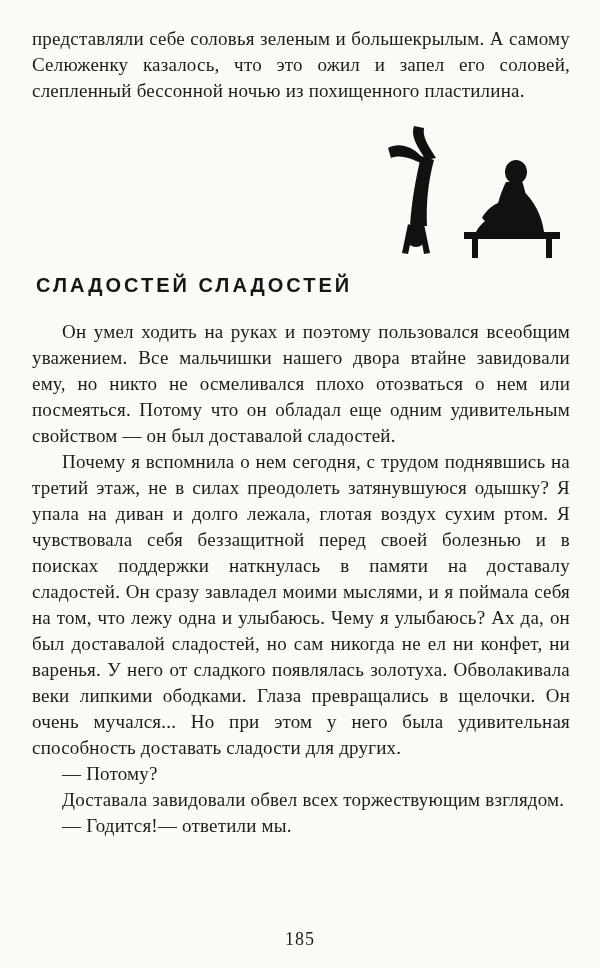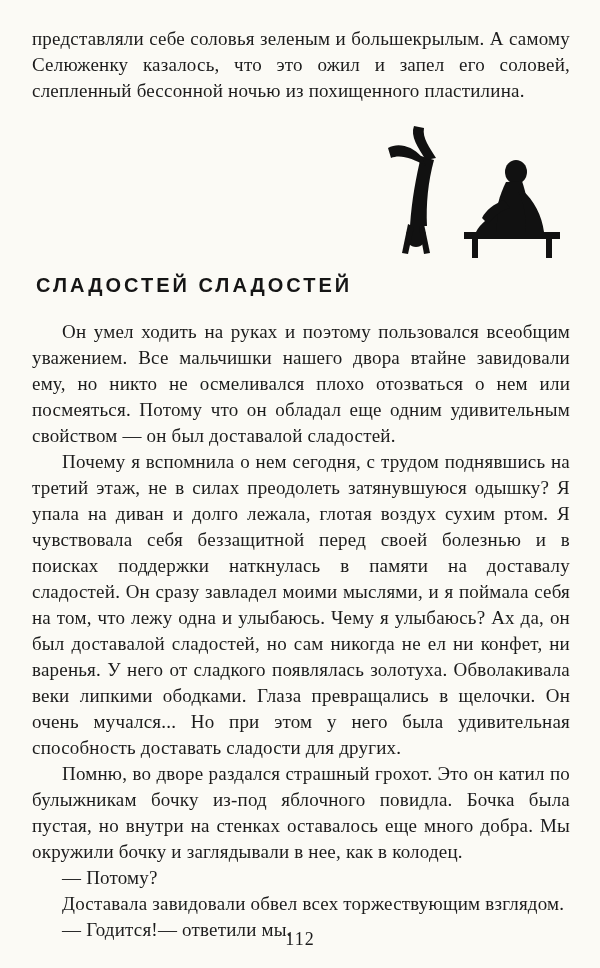--- a/index.html
+++ b/index.html
@@ -83,21 +83,20 @@
         <path d="M140,80 C130,84 122,90 118,98 L124,104 C130,96 138,90 146,88 Z"></path>
       </g>
     </svg>
   </div>
 
   <h1 class="heading">СЛАДОСТЕЙ СЛАДОСТЕЙ</h1>
 
   <div class="text-block bodytext">
     <p class="para">Он умел ходить на руках и поэтому пользовался всеобщим уважением. Все мальчишки нашего двора втайне завидовали ему, но никто не осмеливался плохо отозваться о нем или посмеяться. Потому что он обладал еще одним удивительным свойством — он был доставалой сладостей.</p>
     <p class="para">Почему я вспомнила о нем сегодня, с трудом поднявшись на третий этаж, не в силах преодолеть затянувшуюся одышку? Я упала на диван и долго лежала, глотая воздух сухим ртом. Я чувствовала себя беззащитной перед своей болезнью и в поисках поддержки наткнулась в памяти на доставалу сладостей. Он сразу завладел моими мыслями, и я поймала себя на том, что лежу одна и улыбаюсь. Чему я улыбаюсь? Ах да, он был доставалой сладостей, но сам никогда не ел ни конфет, ни варенья. У него от сладкого появлялась золотуха. Обволакивала веки липкими ободками. Глаза превращались в щелочки. Он очень мучался... Но при этом у него была удивительная способность доставать сладости для других.</p>
-    <p class="para">Помню, во дворе раздался страшный грохот. Это он катил по булыжникам бочку из-под яблочного повидла. Бочка была пустая, но внутри на стенках оставалось еще много добра. Мы окружили бочку и заглядывали в нее, как в колодец.</p>
     <p class="para">— Потому?</p>
     <p class="para">Доставала завидовали обвел всех торжествующим взглядом.</p>
     <p class="para">— Годится!— ответили мы.</p>
   </div>
 
-  <div class="page-number">112</div>
+  <div class="page-number">185</div>
 
 </div>
 
 </body></html>

